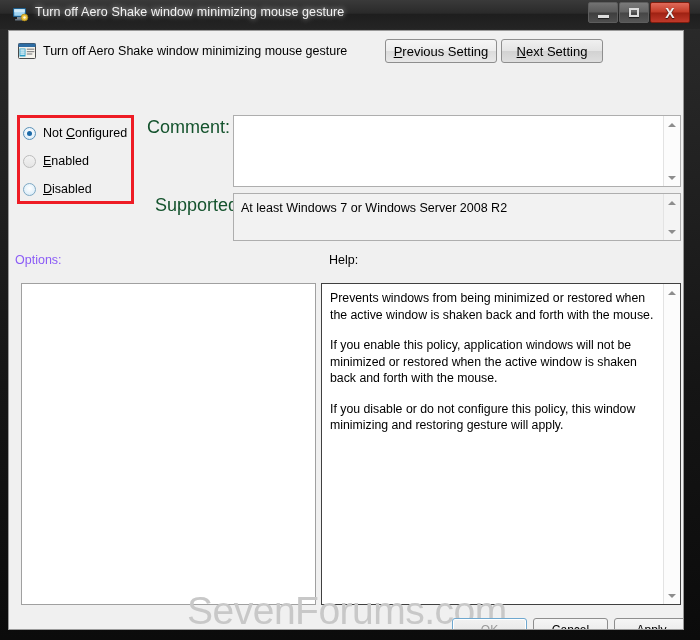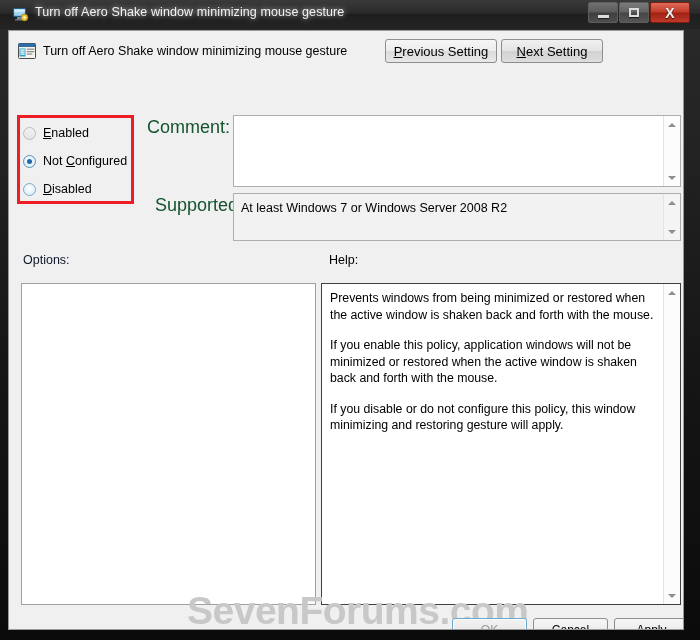--- a/index.html
+++ b/index.html
@@ -190,21 +190,21 @@
   .arrow.down { bottom: 1px; }
   .arrow i {
     display: block; width: 0; height: 0;
     border-left: 4px solid transparent;
     border-right: 4px solid transparent;
   }
   .arrow.up i { border-bottom: 4px solid #8d8d8d; }
   .arrow.down i { border-top: 4px solid #8d8d8d; }
 
   
-  #lbl-options { position: absolute; left: 14px; top: 222px; font-size: 12.5px; color: #0f172a; }
+  #lbl-options { position: absolute; left: 6px; top: 222px; font-size: 12.5px; color: #8b5cf6; }
   #lbl-help { position: absolute; left: 320px; top: 222px; font-size: 12.5px; color: #000; }
 
   
   #options-panel {
     position: absolute;
     left: 12px; top: 252px;
     width: 295px; height: 322px;
     background: #ffffff;
     border: 1px solid #a0a0a0;
     box-sizing: border-box;
@@ -225,21 +225,21 @@
     left: 8px; top: 6px; width: 326px;
     font-size: 12.3px; color: #000; line-height: 16.5px;
   }
   #help-text p { margin: 0 0 14px 0; }
   #help-text p:last-child { margin-bottom: 0; }
 
   
   #watermark {
     position: absolute;
     left: 178px; top: 558px;
-    font-size: 39px; font-weight: bold;
+    font-size: 39px; font-weight: normal;
     color: #c8c8c8;
     letter-spacing: -0.5px;
     white-space: nowrap;
     pointer-events: none;
   }
 
   
   .dlgbtn {
     position: absolute; top: 587px;
     width: 75px; height: 24px;
@@ -312,26 +312,26 @@
 
     <div class="navbtn" id="btn-prev">
       <span><span class="acc">P</span><span>revious Setting</span></span>
     </div>
     <div class="navbtn" id="btn-next">
       <span><span class="acc">N</span><span>ext Setting</span></span>
     </div>
 
     <div id="radio-group">
       <div class="radio-row">
+        <span class="radio-mark on"></span>
+        <span class="radio-label"><span>Not </span><span class="acc">C</span><span>onfigured</span></span>
+      </div>
+      <div class="radio-row">
         <span class="radio-mark off-grey"></span>
         <span class="radio-label"><span></span><span class="acc">E</span><span>nabled</span></span>
-      </div>
-      <div class="radio-row">
-        <span class="radio-mark on"></span>
-        <span class="radio-label"><span>Not </span><span class="acc">C</span><span>onfigured</span></span>
       </div>
       <div class="radio-row">
         <span class="radio-mark off-blue"></span>
         <span class="radio-label"><span></span><span class="acc">D</span><span>isabled</span></span>
       </div>
     </div>
     <div id="red-box"></div>
 
     <div class="field-label" id="lbl-comment">Comment:</div>
     <div class="textbox" id="box-comment">

